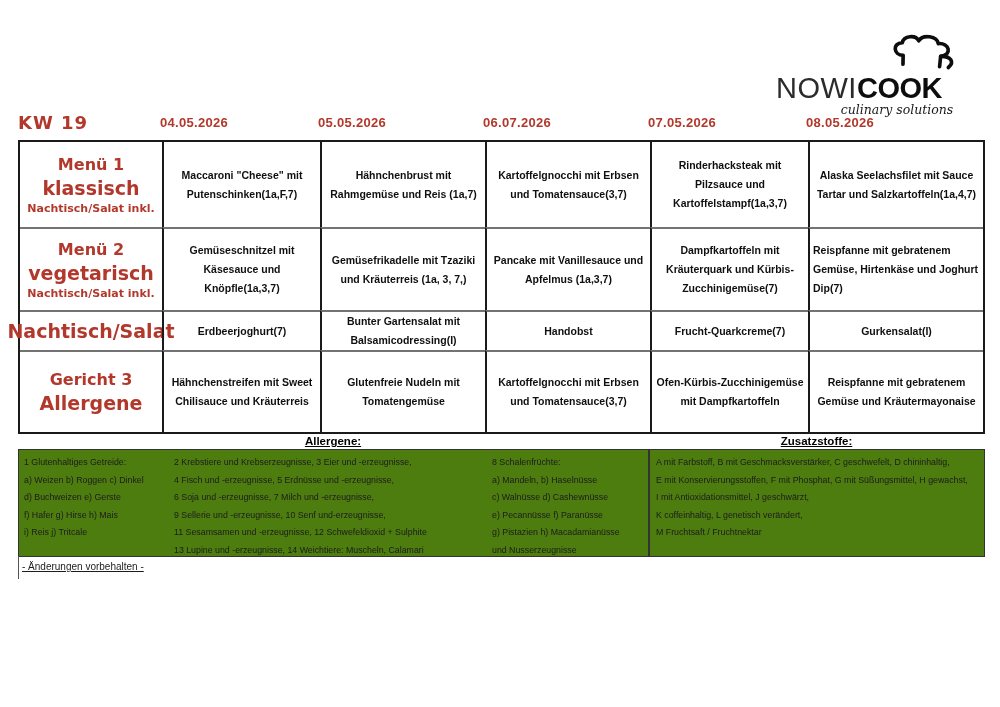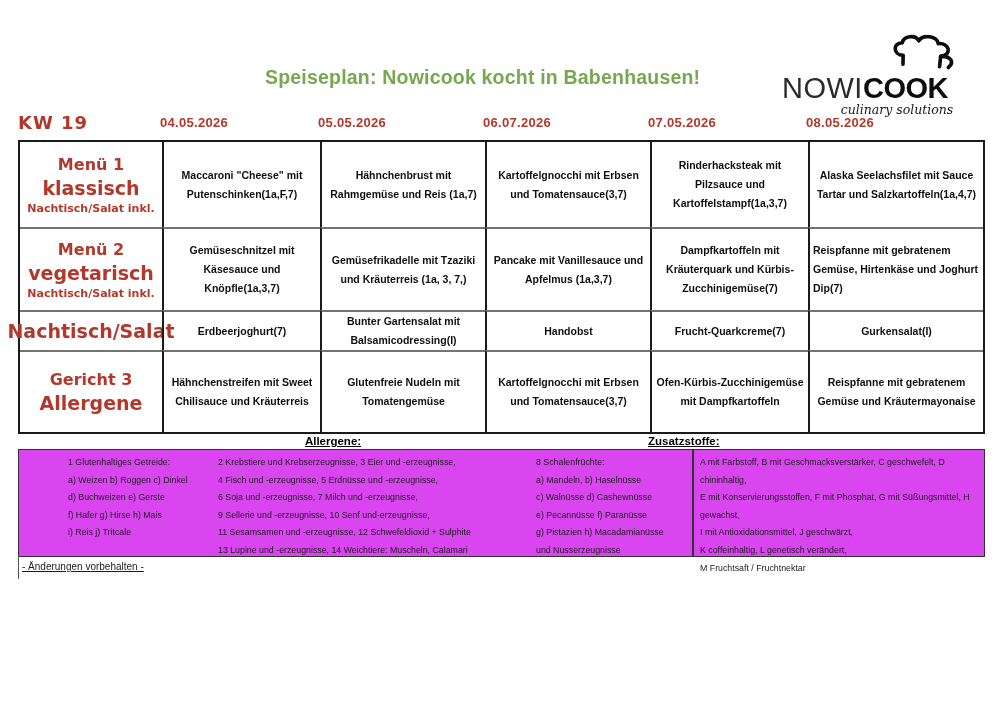--- a/index.html
+++ b/index.html
@@ -7,21 +7,21 @@
     position:relative; width:1000px; height:707px; background:#ffffff;
     font-family:"Liberation Sans", sans-serif; overflow:hidden; color:#111;
   }
 
   
   .title {
     position:absolute; top:66px; left:265px;
     font-size:19.5px; font-weight:bold; color:#77a74f; letter-spacing:0.2px;
   }
   .logo { position:absolute; top:50px; left:772px; width:205px; height:62px; }
-  .logo-word { position:absolute; top:22px; left:10px; white-space:nowrap; }
+  .logo-word { position:absolute; top:22px; left:4px; white-space:nowrap; }
   .logo-nowi { font-size:29px; font-weight:400; color:#2b2b2b; letter-spacing:0.5px; }
   .logo-cook { font-size:29px; font-weight:bold; color:#0d0d0d; letter-spacing:-0.5px; }
   .logo-hat { position:absolute; top:-16px; left:108px; width:86px; height:44px; transform:rotate(6deg); }
   .logo-tagline {
     position:absolute; top:52px; left:50px; width:150px; text-align:center;
     font-family:"DejaVu Serif", serif; font-style:italic; font-size:12.5px; color:#1a1a1a;
   }
 
   
   .week-row {
@@ -56,46 +56,45 @@
   .lbl-lg { font-size:16px; }
   .lbl-md { font-size:19px; }
   .lbl-sm { font-size:11px; }
 
   .menu-cell { font-weight:bold; font-size:10.5px; line-height:1.8; color:#0f0f0f; }
   .menu-cell.align-left { justify-content:flex-start; text-align:left; align-items:center; }
 
   
   .section-headers { position:absolute; top:431px; left:18px; width:967px; display:flex; }
   .section-headers .left-head  { width:630px; text-align:center; }
-  .section-headers .right-head { flex:1; }
+  .section-headers .right-head { flex:1; text-align:center; }
   .section-head-text { font-size:11.5px; font-weight:bold; text-decoration:underline; color:#000; }
 
   .allergen-box {
     position:absolute; top:449px; left:18px; width:967px; height:108px;
-    box-sizing:border-box; border:1.5px solid #333; display:flex; background:#d946ef;padding-left:44px;
+    box-sizing:border-box; border:1.5px solid #333; display:flex; background:#4d7c0f;
   }
   .allergen-left { width:631px; display:flex; border-right:2px solid #333; box-sizing:border-box; }
   .alg-col { box-sizing:border-box; padding:4px 2px 0 5px; font-size:8.8px; line-height:17.6px;
              white-space:pre-line; color:#1c1c1c; }
   .col-a { width:150px; }
   .col-b { width:318px; }
   .col-c { flex:1; }
   .additives-pane { flex:1; box-sizing:border-box; padding:4px 2px 0 6px; font-size:8.8px;
                     line-height:17.6px; white-space:pre-line; color:#1c1c1c; }
 
   
   .footer-edge { position:absolute; left:18px; top:556px; width:1px; height:23px; background:#555; }
   .footer-note { position:absolute; top:561px; left:22px; font-size:10px; color:#1c1c1c;text-decoration:underline; }
 </style>
 </head>
 <body>
 
 <div class="page">
 
-  <div class="title">Speiseplan: Nowicook kocht in Babenhausen!</div>
 
   <div class="logo">
     <svg class="logo-hat" viewBox="0 0 100 60">
       <path d="M24,44 L23,32 C10,33 6,17 20,15 C21,5 37,2 42,10 C47,0 66,1 69,11 C84,8 90,25 74,28 L74,42" fill="#ffffff" stroke="#0d0d0d" stroke-width="5" stroke-linecap="round" stroke-linejoin="round"></path>
       <path d="M74,28 C88,26 94,34 86,42" fill="none" stroke="#0d0d0d" stroke-width="5" stroke-linecap="round"></path>
     </svg>
     <div class="logo-word">
       <span class="logo-nowi">NOWI</span><span class="logo-cook">COOK</span>
     </div>
     <div class="logo-tagline">culinary solutions</div>

